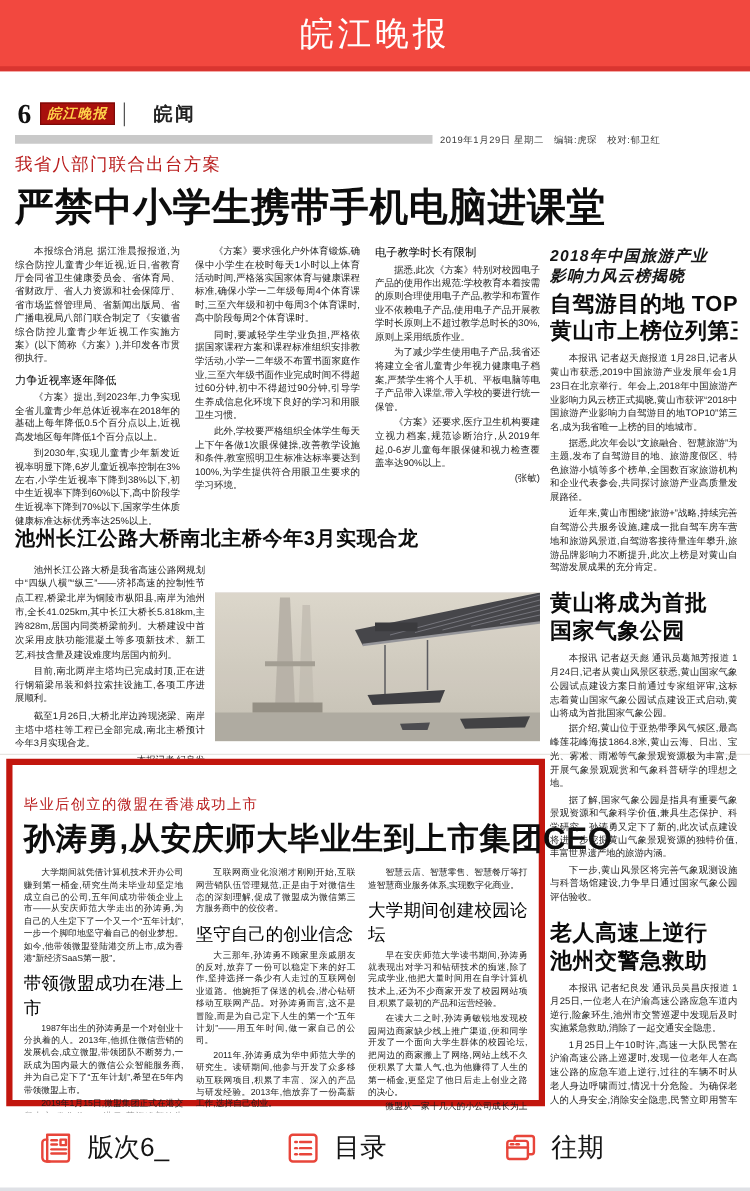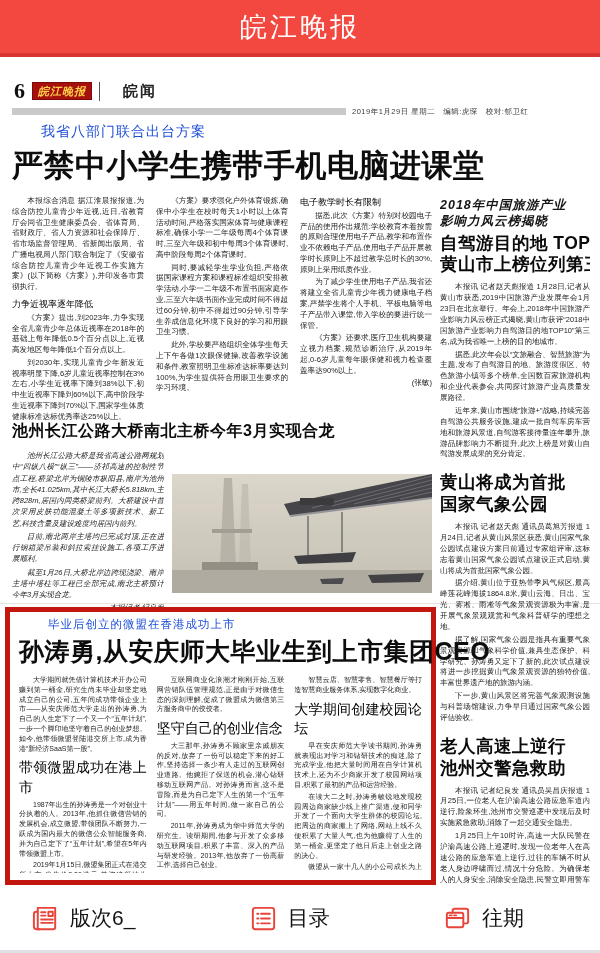--- a/index.html
+++ b/index.html
@@ -6,68 +6,68 @@
   html,body { width:600px; height:953px; background:#fff; font-family:"Liberation Sans","DejaVu Sans",sans-serif; overflow:hidden; }
 
   
   .app-header { position:absolute; top:0; left:0; width:600px; height:57px;
     background:#f2483f; border-bottom:4px solid #d93530;
     display:flex; align-items:center; justify-content:center; }
   .app-title { color:#fff; font-size:27px; letter-spacing:3px; }
 
   .toolbar { position:absolute; left:0; bottom:0; width:600px; height:63px; background:#fff;
     border-bottom:3px solid #dfe1e6; display:flex; align-items:center;
-    padding:0 76px 4px 30px; justify-content:space-between; }
+    padding:0 117px 4px 30px; justify-content:space-between; }
   .tool-item { display:flex; align-items:center; gap:9px; cursor:pointer; }
   .tool-item svg { width:31px; height:31px; stroke:#e8453a; fill:none; stroke-width:2; stroke-linecap:round; stroke-linejoin:round; }
   .tool-label { font-size:21px; color:#141414; }
 
   
   .paper { position:absolute; top:61px; left:0; width:600px; height:829px; background:#fff; }
   .abs { position:absolute; }
 
   .masthead { top:17px; left:14px; display:flex; align-items:center; gap:7px; }
   .page-no { font-family:"Liberation Serif","DejaVu Serif",serif; font-size:22px; font-weight:bold; color:#111; }
   .logo-box { background:#a8100d; border:1px solid #7c0a08; color:#ffd24a; font-size:11px; font-weight:bold;
     font-style:italic; padding:2px 5px; letter-spacing:1px; line-height:1.1; }
   .mast-divider { width:1px; height:19px; background:#555; }
   .section-name { font-size:15px; font-weight:bold; color:#222; letter-spacing:2px;padding-left:16px; }
   .mast-rule { top:47px; left:12px; width:334px; height:7px; background:#c9c9c9; }
   .dateline { top:46px; left:352px; width:236px; font-size:7.5px; color:#3a3a3a; letter-spacing:0.5px; }
 
   
-  .kicker { font-size:14px; color:#1d4ed8; letter-spacing:1px;margin-left:29px; }
+  .kicker { font-size:14px; color:#b91c1c; letter-spacing:1px; }
   .headline-xl { font-family:Liberation Mono, monospace; font-size:31px; font-weight:bold; color:#0d0d0d; letter-spacing:0.5px; white-space:nowrap; }
   .headline-l  { font-size:16px; font-weight:bold; color:#0d0d0d; letter-spacing:0.5px; white-space:nowrap; }
   .body-cols { display:flex; gap:12px; overflow:hidden; }
   .body-cols .col { flex:1; font-size:7.6px; line-height:1.42; color:#1c1c1c; text-align:justify; overflow:hidden; }
   .col p { text-indent:2em; margin-bottom:2px; }
   .subhead { font-size:9px; font-weight:normal; margin:5px 0 4px; text-indent:0 !important; color:#000; }
   .byline-r { text-align:right; text-indent:0 !important; }
 
   
   .art-main { top:62px; left:12px; width:420px; }
   .art-main .kicker { margin-bottom:4px; }
   .art-main .headline-xl { margin-bottom:9px; }
   .art-main .body-cols { height:225px; }
 
   
   .art-bridge { top:360px; left:12px; width:420px; }
   .art-bridge .headline-l { margin-bottom:8px; }
   .bridge-row { display:flex; gap:8px; }
   .bridge-text { width:152px; height:176px; overflow:hidden; font-size:7.5px; line-height:1.5;
-    font-style:italic; color:#222; text-align:justify; }
+    color:#222; text-align:justify; }
   .bridge-text p { text-indent:2em; margin-bottom:2px; }
   .bridge-photo { width:260px; height:119px; margin-top:24px; overflow:hidden; background:#cfc9bf; }
 
   .section-hairline { top:542px; left:0; width:600px; border-top:1px solid #e7e5e1; }
 
   
   .art-weimob { top:546px; left:5px; width:431px; height:278px; border:5px solid #c2160e; background:#fff;
-    padding:5px 9px 6px 9px; }
+    padding:24px 9px 6px 9px; }
   .art-weimob .kicker { font-size:11.5px; margin-bottom:3px; }
   .art-weimob .headline-xl { font-size:25px; margin-bottom:7px; font-family:"Liberation Sans","DejaVu Sans",sans-serif; }
   .art-weimob .body-cols { height:198px; gap:10px; }
   .art-weimob .col { font-size:7px; line-height:1.4; }
   .art-weimob .subhead { font-size:14px; }
 
   
   .sidebar { top:136px; left:440px; width:150px; height:688px; overflow:hidden; }
   .sb-kicker { font-size:12.5px; font-weight:bold; color:#161616; line-height:1.3; letter-spacing:1px;font-style:italic; }
   .sb-headline { font-size:17.5px; font-weight:bold; color:#0b0b0b; line-height:1.25; letter-spacing:0.5px; margin-top:3px; white-space:nowrap; }

